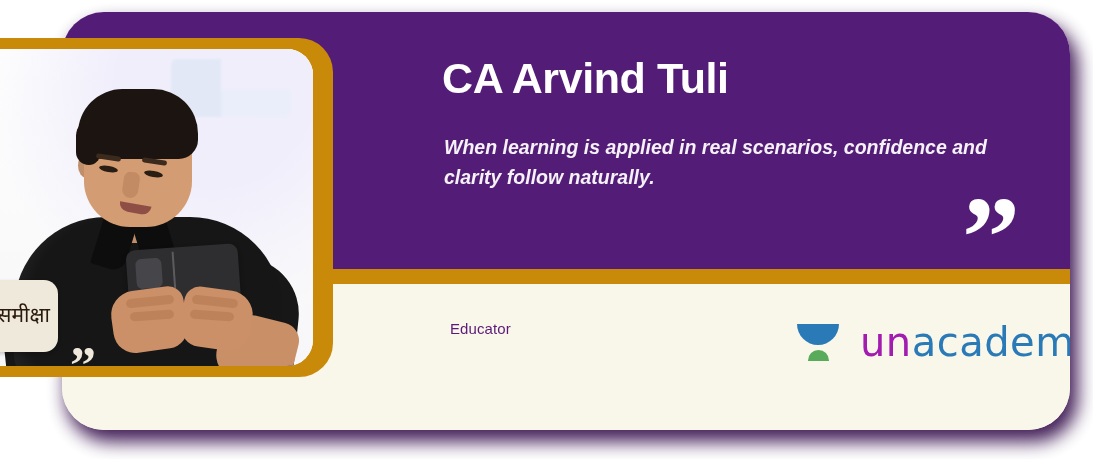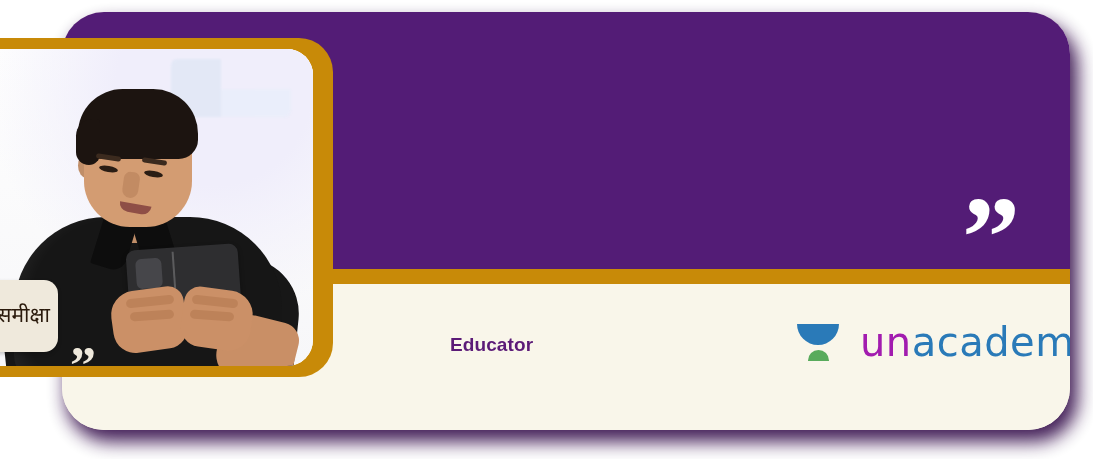--- a/index.html
+++ b/index.html
@@ -106,23 +106,23 @@
     color: #ffffff;
     font-family: "Liberation Serif", serif;
     font-weight: bold;
     user-select: none;
   }
 
   
   .role-label {
     position: absolute;
     left: 388px;
-    top: 322px;
-    font-size: 19px;
-    font-weight: bold;
+    top: 308px;
+    font-size: 15px;
+    font-weight: normal;
     color: #5b1a77;
     letter-spacing: .1px;
   }
 
   .brand {
     position: absolute;
     left: 732px;
     top: 306px;
     display: flex;
     align-items: center;
@@ -404,21 +404,23 @@
 <div class="stage">
 
   <div class="card-shadow"></div>
 
   <div class="card">
 
     <div class="card-top"></div>
     <div class="divider-bar"></div>
     <div class="card-bottom"></div>
 
-
+    <div class="headline">CA Arvind Tuli</div>
+
+    <div class="quote-text">When learning is applied in real scenarios, confidence and clarity follow naturally.</div>
 
     <div class="quote-mark">”</div>
 
     <div class="role-label">Educator</div>
 
     <div class="brand">
       <div class="brand-mark">
         <div class="brand-bowl"></div>
         <div class="brand-base"></div>
       </div>

